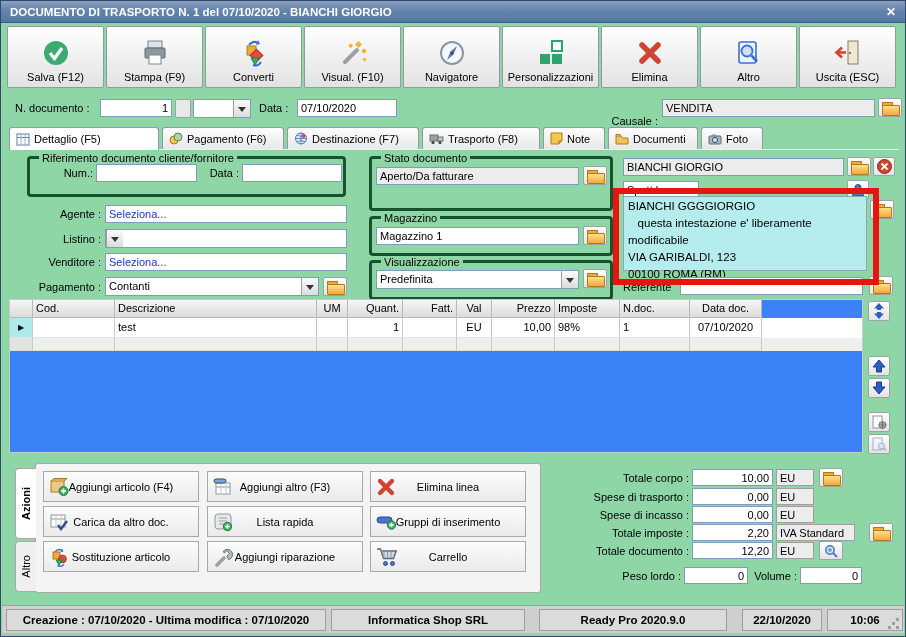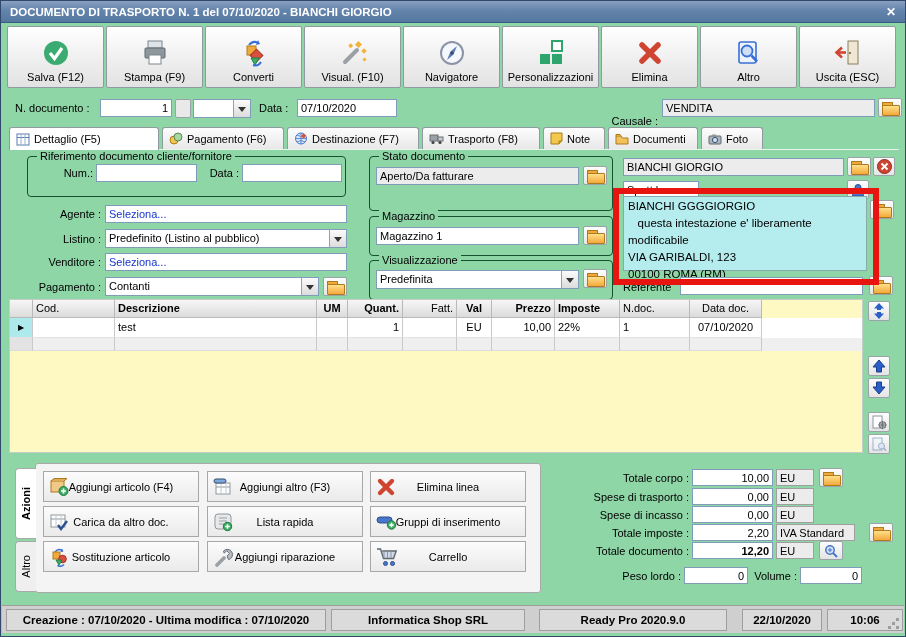--- a/index.html
+++ b/index.html
@@ -46,40 +46,40 @@
     display:flex; align-items:center; justify-content:center; }
 
   
   .tab { position:absolute; top:126px; height:22px; border:1px solid #8f9b9f; border-bottom:none;
     border-radius:3px 3px 0 0; background:linear-gradient(#fdfdfd,#e8e8e8);
     display:flex; align-items:center; gap:4px; padding:0 6px; }
   .tab.active { background:#fff; height:23px; z-index:3; }
   .tabline { position:absolute; top:148px; left:8px; width:890px; height:1px; background:#e8f5ec; }
 
   
-  .group { position:absolute; border:1px solid #14532d; border-radius:4px; }
+  .group { position:absolute; border:3px solid #14532d; border-radius:4px; }
   .gtitle { position:absolute; top:-7px; left:9px; background:#8fd6a7; padding:0 3px; }
 
   
   .grid { position:absolute; left:8px; top:298px; width:854px; height:154px;
-          background:#fef9c3; border:1px solid #c2cec6; }
+          background:#3b82f6; border:1px solid #c2cec6; }
   .trow { display:flex; }
   .cell { border-right:1px solid #c9c9c9; padding:0 3px; overflow:hidden; white-space:nowrap; }
   .hrow { height:18px; }
   .hrow .cell { background:linear-gradient(#f6f6f6,#dcdcdc); border-right:1px solid #b9b9b9;
                 border-bottom:1px solid #b9b9b9; line-height:17px; }
   .drow { height:20px; background:#fff; }
   .drow .cell { line-height:19px; border-bottom:1px solid #e2e2e2; }
   .erow { height:13px; background:#efefef; }
   .erow .cell { border-bottom:1px solid #dcdcdc; }
   .sel { width:23px; display:flex; align-items:center; justify-content:center; }
   .hrow .sel { background:linear-gradient(#f6f6f6,#dcdcdc); }
   .drow .sel { background:#aee9ec; font-size:8px; }
   .erow .sel { background:#e3e3e3; }
-  .b { font-weight:bold; } .ac { text-align:center; } .arr { text-align:right; }
+  .b { font-weight:normal; } .ac { text-align:center; } .arr { text-align:right; }
 
   
   .side-btn { position:absolute; left:867px; width:22px; height:20px;
     background:linear-gradient(#fdfdfd,#e4e4e4); border:1px solid #9aa4a8; border-radius:2px;
     display:flex; align-items:center; justify-content:center; }
 
   
   .panel { position:absolute; left:34px; top:462px; width:506px; height:130px;
     background:#f4f4f4; border:1px solid #a9a9a9; border-radius:3px; }
   .vtab { position:absolute; left:14px; width:21px; border:1px solid #a9a9a9; border-right:none;
@@ -299,21 +299,20 @@
     <div class="lbl ar-lbl" style="left:40px;top:163px;width:52px">Num.:</div>
     <input class="inp" style="left: 95px; top: 163px; width: 101px;">
     <div class="lbl ar-lbl" style="left:198px;top:163px;width:40px">Data :</div>
     <input class="inp" style="left: 241px; top: 163px; width: 100px;">
 
     <div class="lbl ar-lbl" style="left:14px;top:204px;width:86px">Agente :</div>
     <input class="inp blue" style="left: 104px; top: 204px; width: 242px;" value="Seleziona...">
 
     <div class="lbl ar-lbl" style="left:14px;top:229px;width:86px">Listino :</div>
     <div class="combo" style="left:104px;top:228px;width:242px">
-      <span class="ctext">Predefinito (Listino al pubblico)</span>
       <span class="dd-btn">
           <i></i>
         </span>
       </div>
 
     <div class="lbl ar-lbl" style="left:14px;top:252px;width:86px">Venditore :</div>
     <input class="inp blue" style="left: 104px; top: 252px; width: 242px;" value="Seleziona...">
 
     <div class="lbl ar-lbl" style="left:14px;top:277px;width:86px">Pagamento :</div>
     <div class="combo" style="left:104px;top:276px;width:214px">
@@ -391,21 +390,21 @@
     </div>
     <div class="trow drow">
       <div class="cell sel">▶</div>
       <div class="cell" style="width:82px"></div>
       <div class="cell" style="width:202px">test</div>
       <div class="cell ac" style="width:31px"></div>
       <div class="cell arr" style="width:55px">1</div>
       <div class="cell arr" style="width:54px"></div>
       <div class="cell ac" style="width:35px">EU</div>
       <div class="cell arr" style="width:63px">10,00</div>
-      <div class="cell" style="width:65px">22%</div>
+      <div class="cell" style="width:65px">98%</div>
       <div class="cell" style="width:70px">1</div>
       <div class="cell ac" style="width:72px">07/10/2020</div>
     </div>
     <div class="trow erow">
       <div class="cell sel"></div>
       <div class="cell" style="width:82px"></div>
         <div class="cell" style="width:202px"></div>
       <div class="cell" style="width:31px"></div>
         <div class="cell" style="width:55px"></div>
       <div class="cell" style="width:54px"></div>

